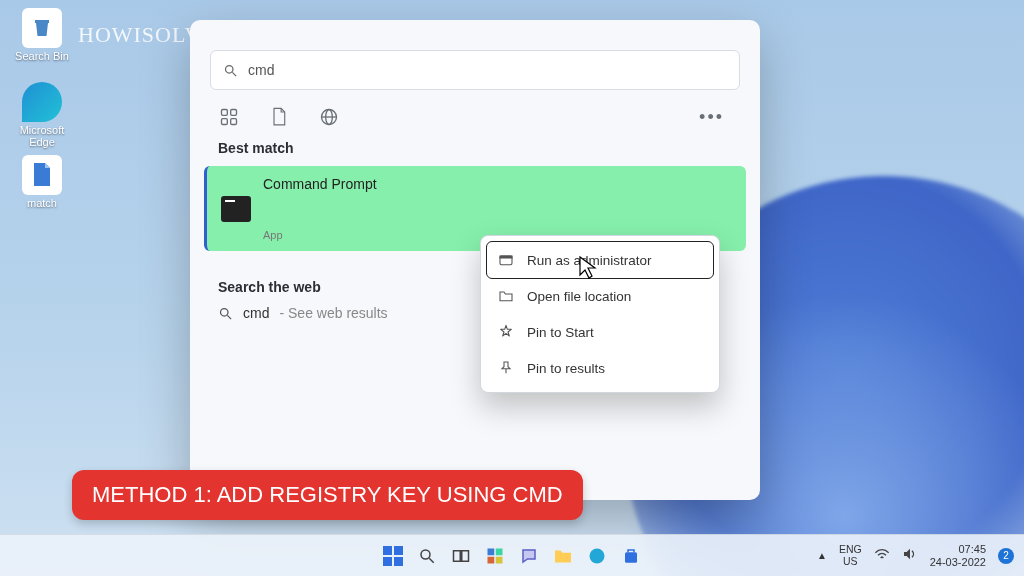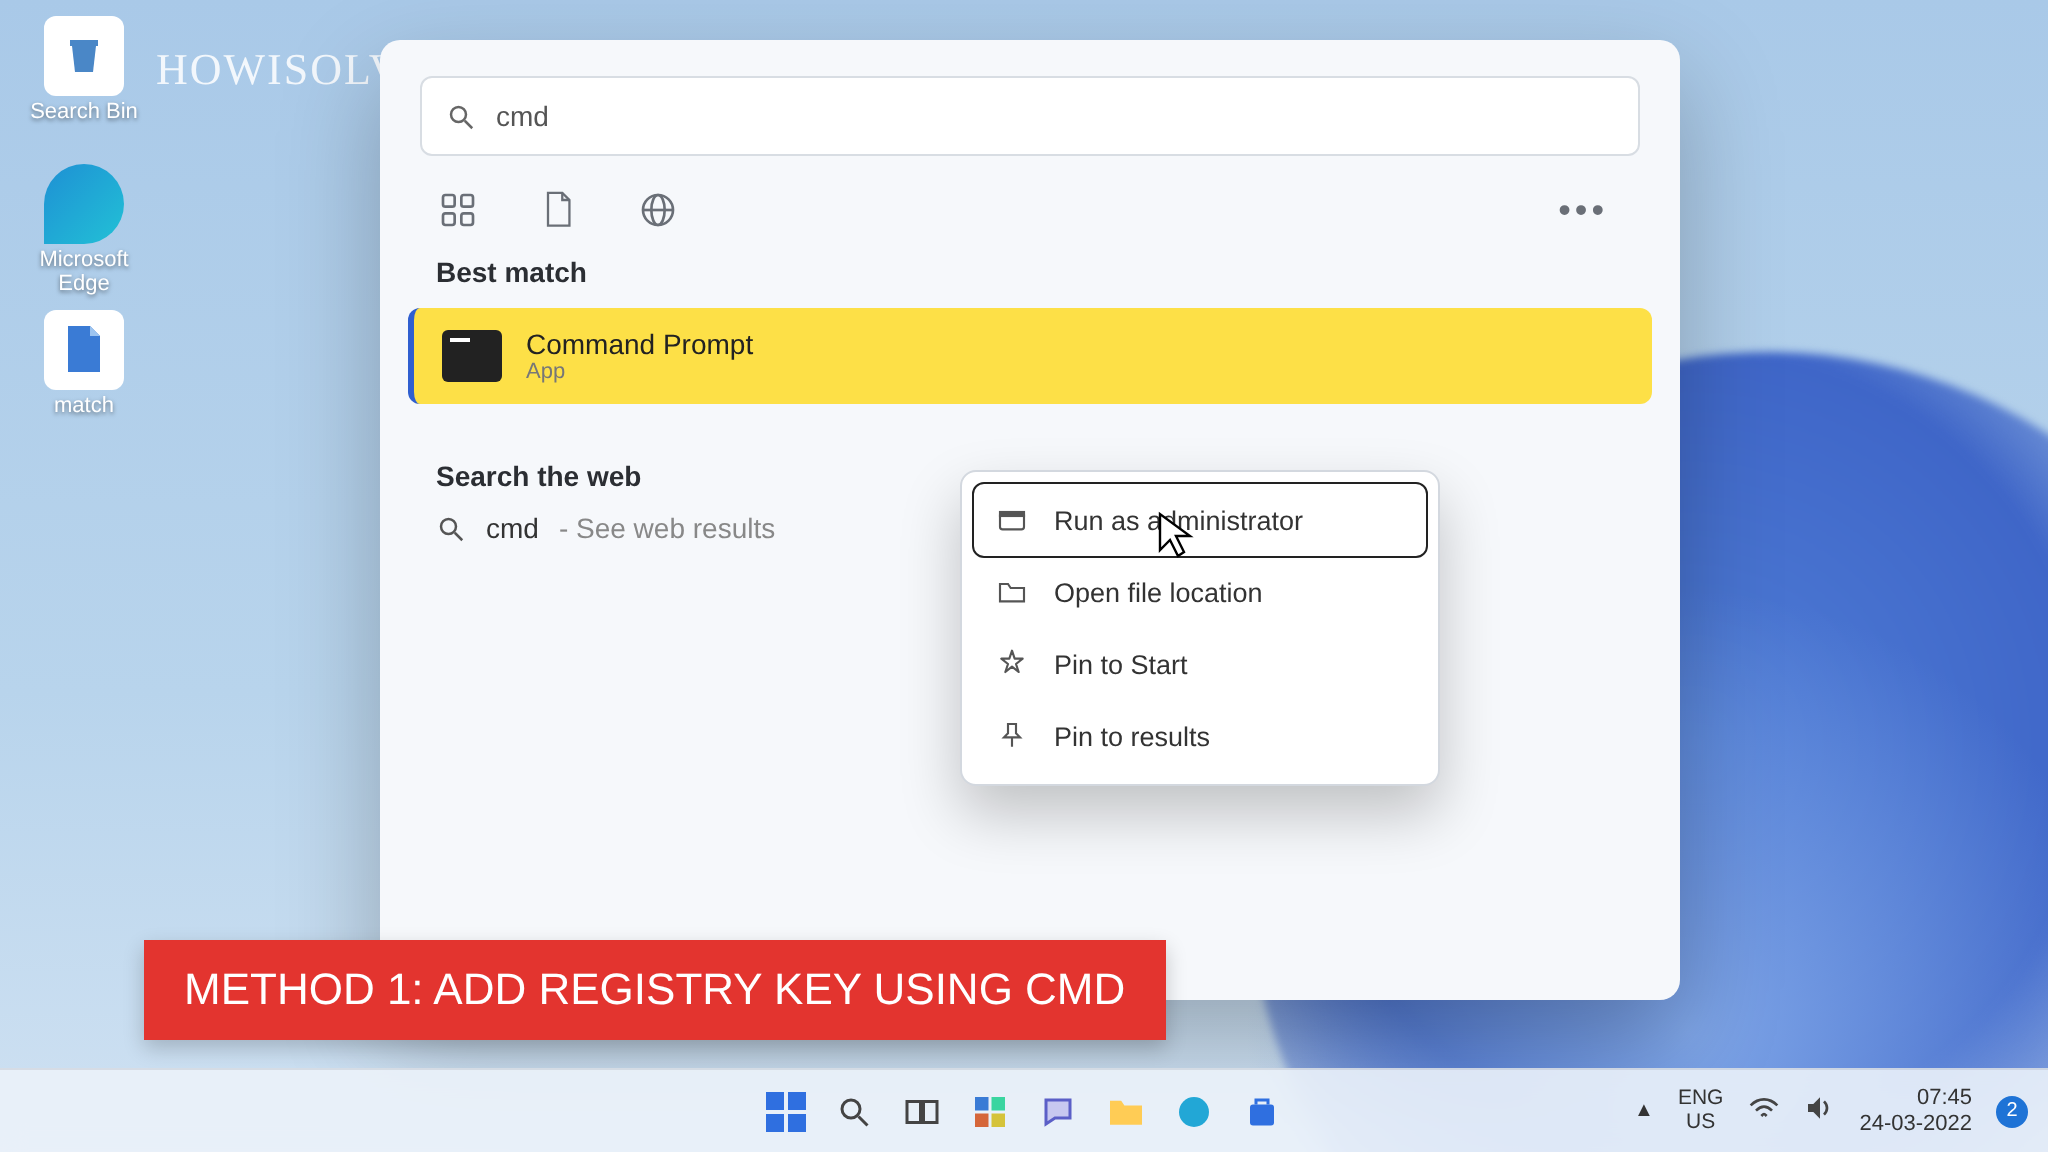--- a/index.html
+++ b/index.html
@@ -27,42 +27,42 @@
   
   .desktop-icon { position: absolute; left: 12px; width: 60px; text-align: center; color: #fff; font-size: 11px; text-shadow: 0 1px 2px rgba(0,0,0,0.5); }
   .desktop-icon .ico { width: 40px; height: 40px; margin: 0 auto 2px; border-radius: 6px; display: flex; align-items: center; justify-content: center; }
   #di1 { top: 8px; } #di2 { top: 82px; } #di3 { top: 155px; }
   #di1 .ico { background:#fff; }
   #di2 .ico { background: linear-gradient(135deg,#1e90d4,#22c1d6); border-radius: 50% 50% 50% 0; }
   #di3 .ico { background:#fff; }
 
   
   .panel {
-    position: absolute; top: 20px; left: 190px; width: 650px; height: 480px;
+    position: absolute; top: 20px; left: 190px; width: 570px; height: 480px;
     background: #f6f8fb; border-radius: 10px; box-shadow: 0 20px 50px rgba(0,0,0,0.25);
-    padding: 18px 0;
+    padding: 30px 0;
   }
   .search-bar {
     margin: 0 20px 16px; height: 40px; background:#fff; border:1px solid #d8dde3; border-radius:6px;
     display:flex; align-items:center; padding:0 12px; gap:10px; font-size:14px; color:#555;
   }
   .filter-row { margin: 0 28px 12px; display:flex; align-items:center; gap:28px; color:#6a6f77;}
   .filter-row .dots { margin-left:auto; font-size:18px; letter-spacing:2px; padding-right:8px;}
   .filter-ico { width:22px; height:22px; display:flex; align-items:center; justify-content:center; }
 
   .section-label { margin: 10px 28px 10px; font-size:14px; font-weight:600; color:#2b2e33; }
 
   .result {
-    margin: 0 14px; padding: 10px 14px; border-radius:6px; background:#fde047;
+    margin: 0 14px; padding: 10px 14px; border-radius:6px; background:#86efac;
     display:flex; align-items:center; gap:12px; border-left:3px solid #2f5fd0;
   }
   .result .thumb { width:30px; height:26px; background:#222; border-radius:3px; position:relative; }
   .result .thumb::before { content:""; position:absolute; top:4px; left:4px; width:10px; height:2px; background:#fff; }
   .result .ttl { font-size:14px; color:#222; }
-  .result .sub { font-size:11px; color:#777; }
+  .result .sub { font-size:11px; color:#777;margin-top:37px; }
 
   .web-row {
     margin: 8px 28px; display:flex; align-items:center; gap:10px; font-size:14px; color:#333;
   }
   .web-row .dim { color:#888; }
 
   
   .menu {
     position:absolute; top: 235px; left: 480px; width: 240px; background:#fff;
     border:1px solid #d3d8df; border-radius:8px; box-shadow: 0 14px 30px rgba(0,0,0,0.22);
@@ -74,21 +74,21 @@
   }
   .menu-item.sel { outline:1.5px solid #222; }
   .menu-ico { width:18px; height:18px; display:flex; align-items:center; justify-content:center; color:#555;}
 
   
   .cursor { position:absolute; top: 255px; left: 578px; pointer-events:none; }
 
   
   .caption {
     position:absolute; left: 72px; bottom: 56px; background:#e3342f; color:#fff;
-    font-size:22px; font-weight:500; padding:12px 20px; border-radius:0;
+    font-size:22px; font-weight:500; padding:12px 20px; border-radius:12px;
     box-shadow: 0 4px 10px rgba(0,0,0,0.2);
   }
 
   
   .taskbar {
     position:absolute; left:0; right:0; bottom:0; height:42px;
     background: rgba(235,242,250,0.9); backdrop-filter: blur(6px);
     border-top:1px solid rgba(0,0,0,0.08);
     display:flex; align-items:center; padding: 0 10px; font-size:12px; color:#333;
   }

